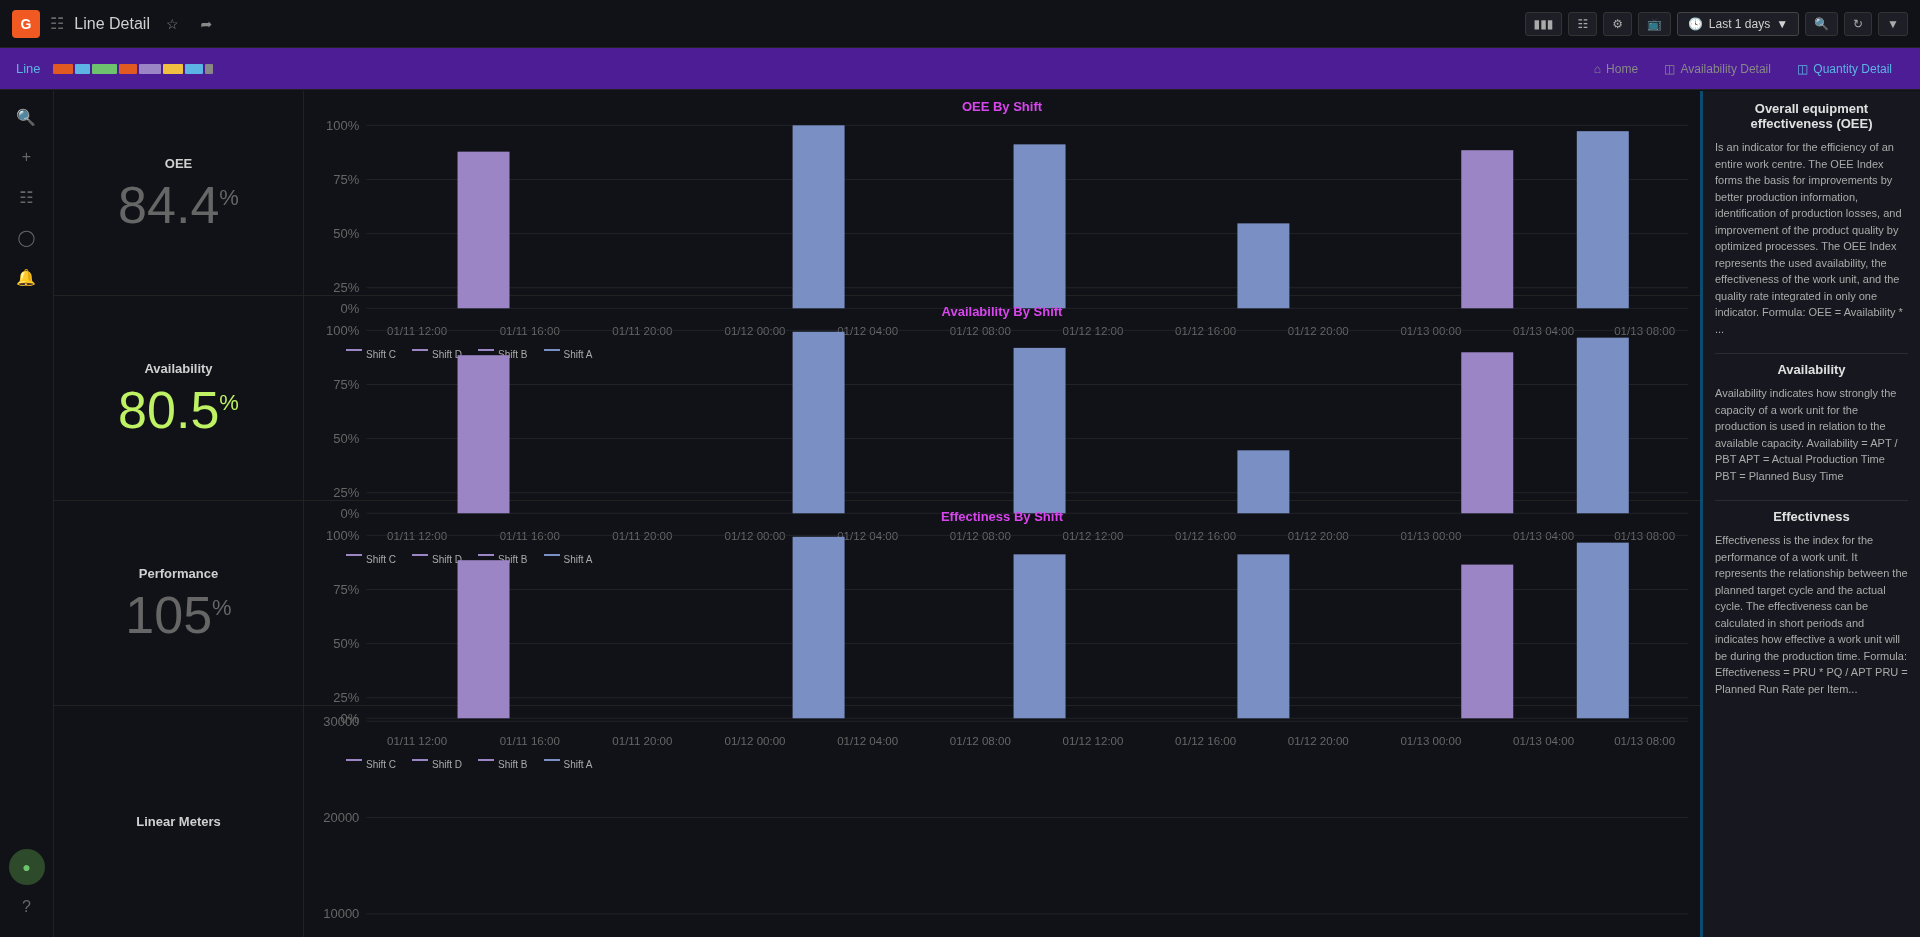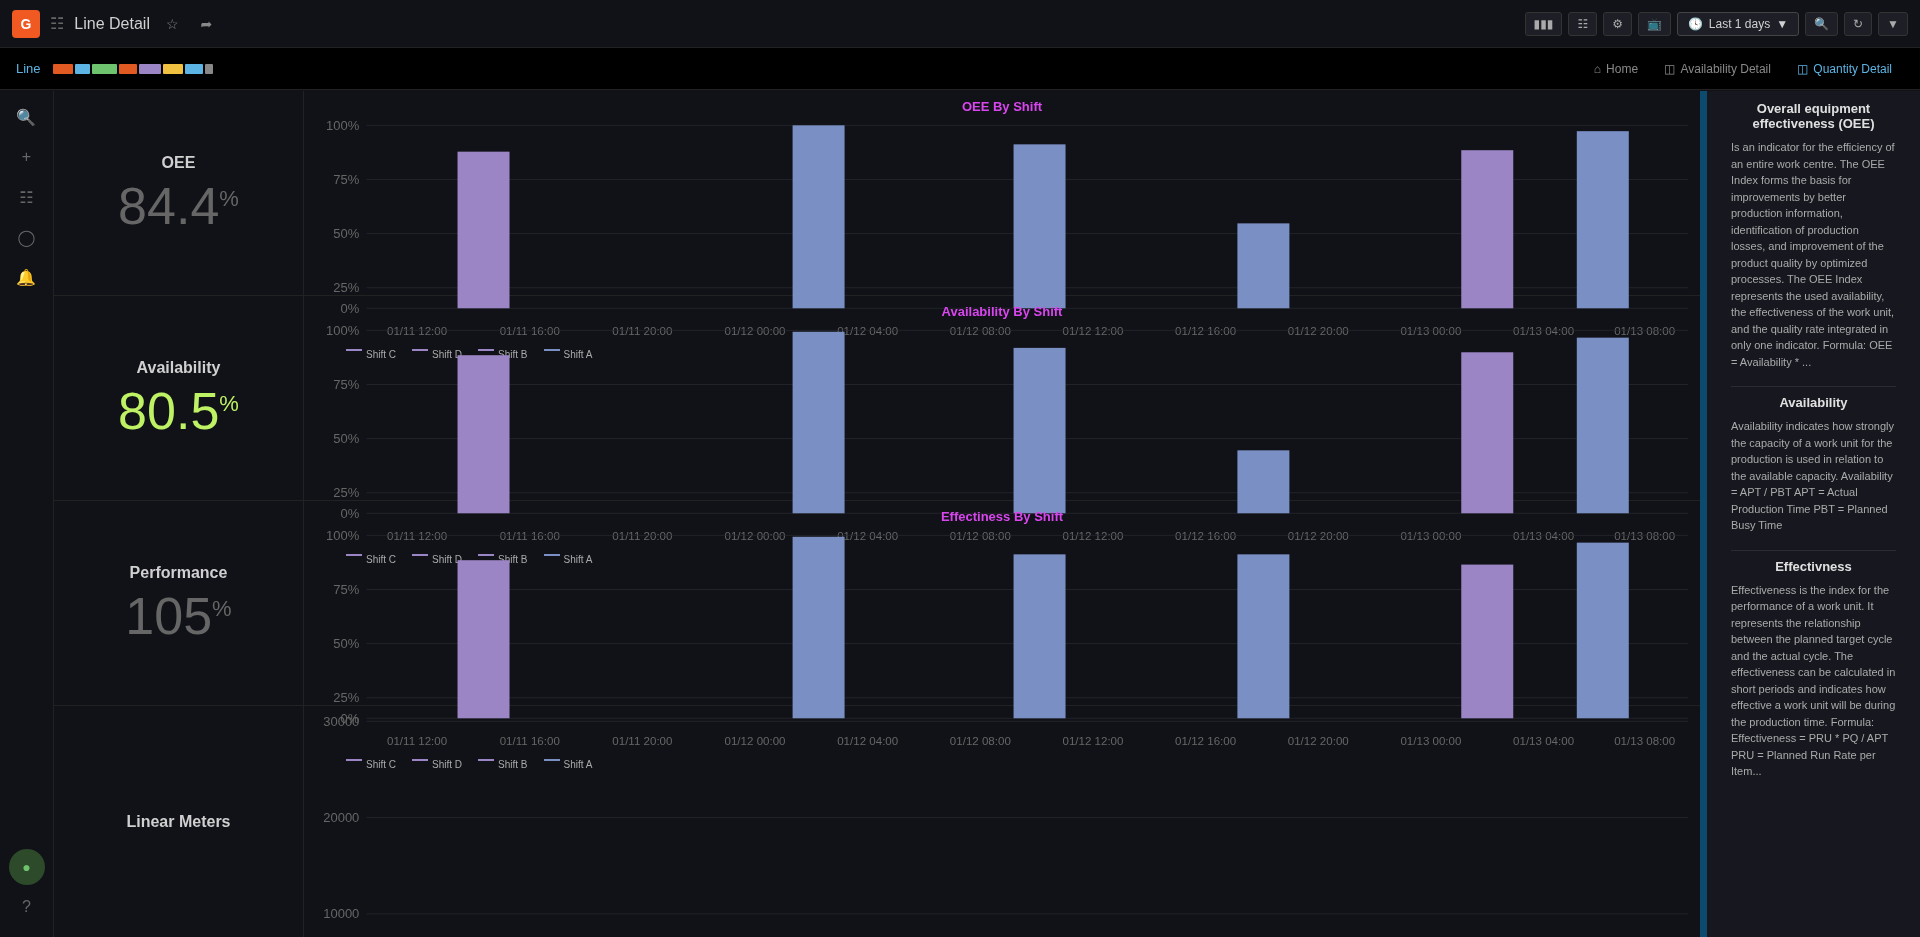--- a/index.html
+++ b/index.html
@@ -19,21 +19,21 @@
     .topbar-left { display: flex; align-items: center; gap: 10px; flex: 1; }
     .app-icon { width: 28px; height: 28px; background: #f05a22; border-radius: 4px; display: flex; align-items: center; justify-content: center; color: #fff; font-weight: bold; font-size: 14px; }
     .topbar-title { color: #d0d0d0; font-size: 16px; font-weight: 400; text-align: right; }
     .topbar-icon-btn { background: none; border: none; color: #888; cursor: pointer; padding: 4px 6px; font-size: 14px; }
     .topbar-right { display: flex; align-items: center; gap: 6px; }
     .tb-btn { background: #1e1f26; border: 1px solid #333; border-radius: 3px; color: #aaa; padding: 4px 8px; cursor: pointer; font-size: 12px; display: flex; align-items: center; gap: 4px; }
     .time-btn { background: #1e1f26; border: 1px solid #444; border-radius: 3px; color: #d0d0d0; padding: 4px 10px; cursor: pointer; font-size: 12px; display: flex; align-items: center; gap: 6px; }
 
     
     .secondbar {
-      background: #000000;
+      background: #4c1d95;
       height: 42px;
       display: flex;
       align-items: center;
       padding: 0 16px;
       border-bottom: 1px solid #222;
       gap: 12px;
     }
     .line-label { color: #5cb4e4; font-size: 13px; font-weight: 500; }
     .line-value-bar { display: flex; align-items: center; gap: 2px; }
     .nav-tabs-right { margin-left: auto; display: flex; align-items: center; gap: 2px; }
@@ -74,23 +74,23 @@
     .charts-area {
       flex: 1;
       overflow-y: auto;
       overflow-x: hidden;
     }
 
     
     .info-panel {
       width: 220px;
       background: #17181f;
-      border-left: 7px solid #0c4a6e;
+      border-left: 3px solid #0c4a6e;
       overflow-y: auto;
-      padding: 10px 24px;
+      padding: 10px 12px;
       flex-shrink: 0;
     }
     .info-section { margin-bottom: 16px; }
     .info-title { font-weight: 600; font-size: 13px; color: #e0e0e0; margin-bottom: 8px; text-align: center; }
     .info-text { color: #aaa; font-size: 11px; line-height: 1.5; }
     .info-divider { border: none; border-top: 1px solid #2a2b33; margin: 8px 0; }
 
     
     .metric-row {
       display: flex;
@@ -102,21 +102,21 @@
     .metric-cell {
       width: 250px;
       min-width: 250px;
       border-right: 1px solid #222;
       display: flex;
       flex-direction: column;
       align-items: center;
       justify-content: center;
       padding: 10px;
     }
-    .metric-label { font-size: 16px; font-weight: 600; color: #d0d0d0; margin-bottom: 8px; }
+    .metric-label { font-size: 13px; font-weight: 600; color: #d0d0d0; margin-bottom: 8px; }
     .metric-value { font-size: 52px; font-weight: 300; color: #666; line-height: 1; }
     .metric-value.green { color: #bef264; }
     .metric-value sup { font-size: 22px; font-weight: 400; }
 
     
     .chart-cell {
       flex: 1;
       padding: 8px 12px 4px 12px;
       display: flex;
       flex-direction: column;

